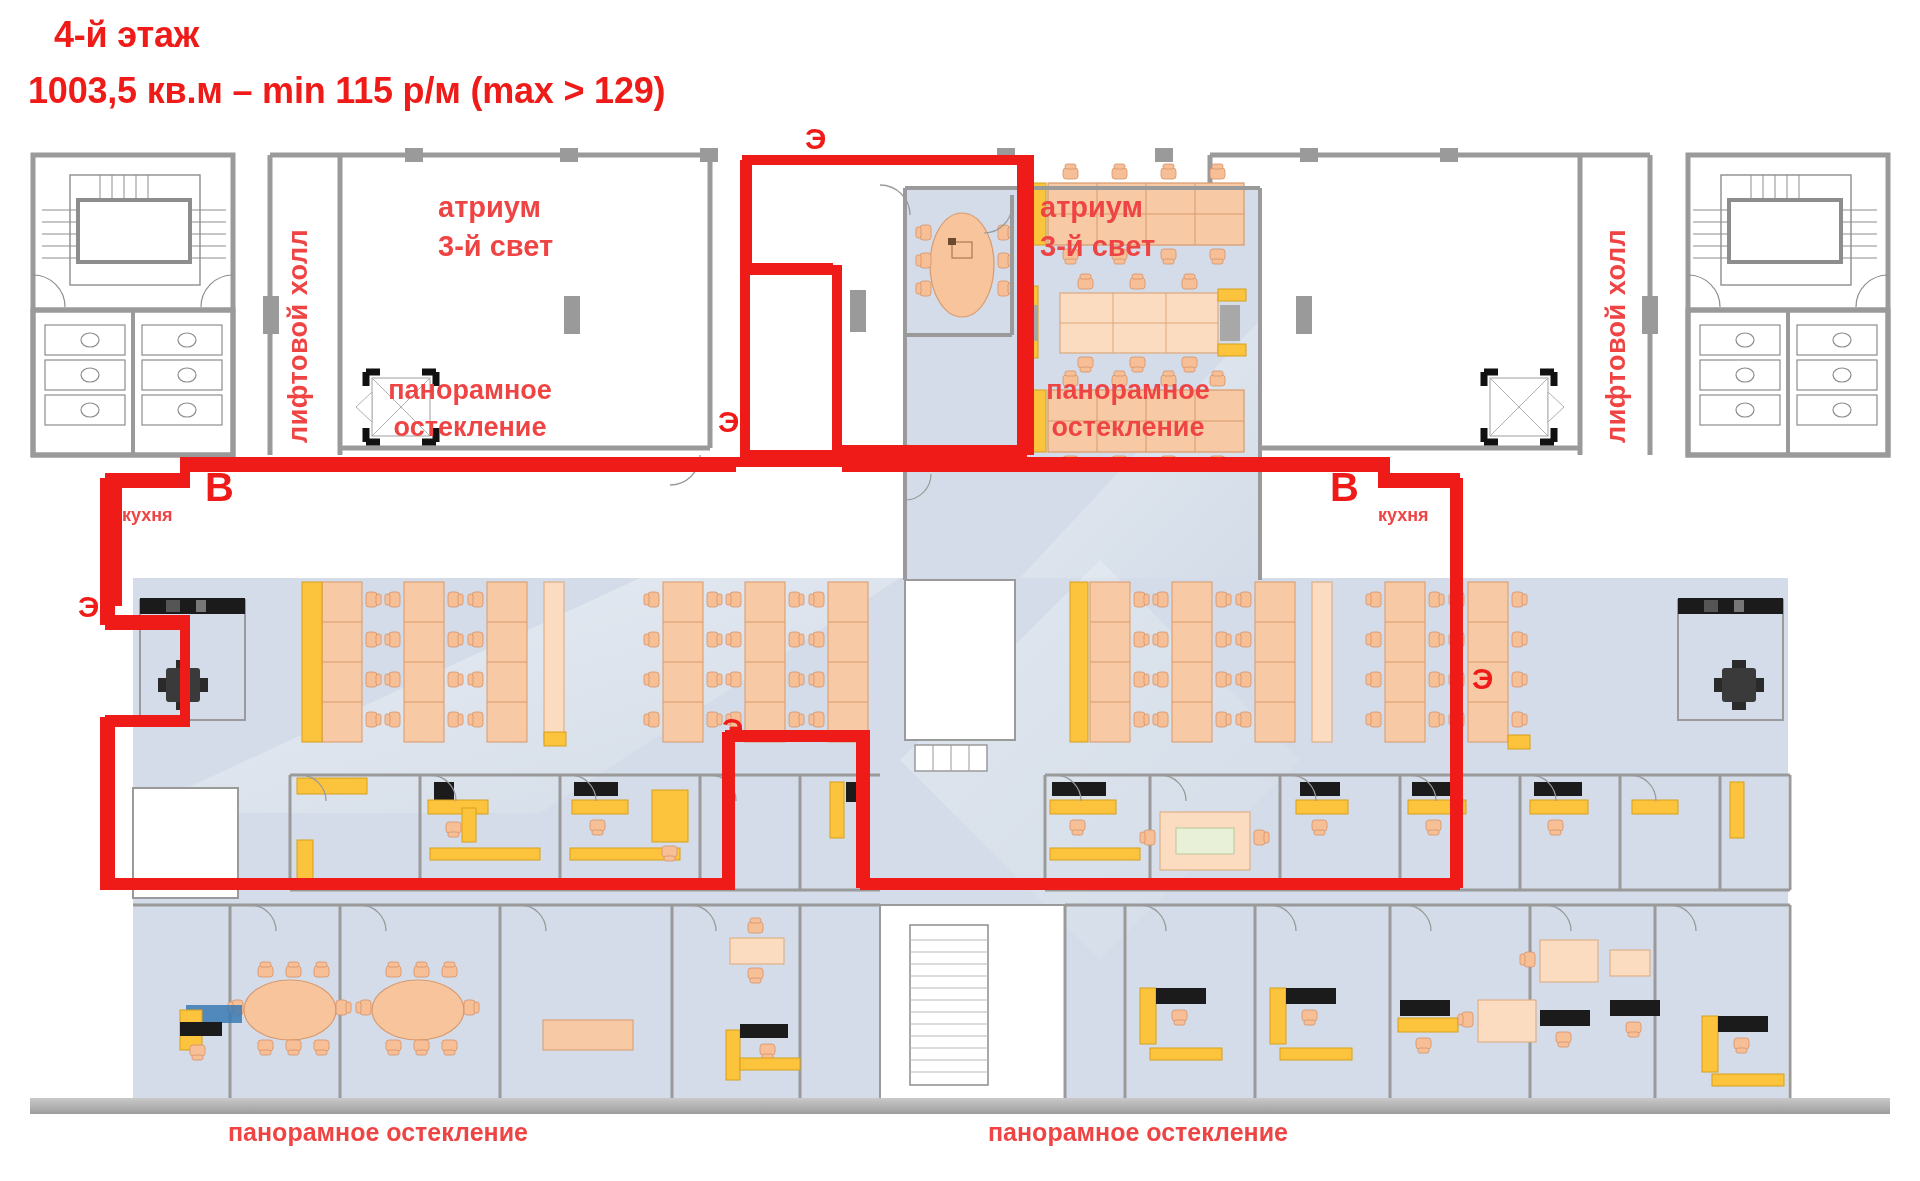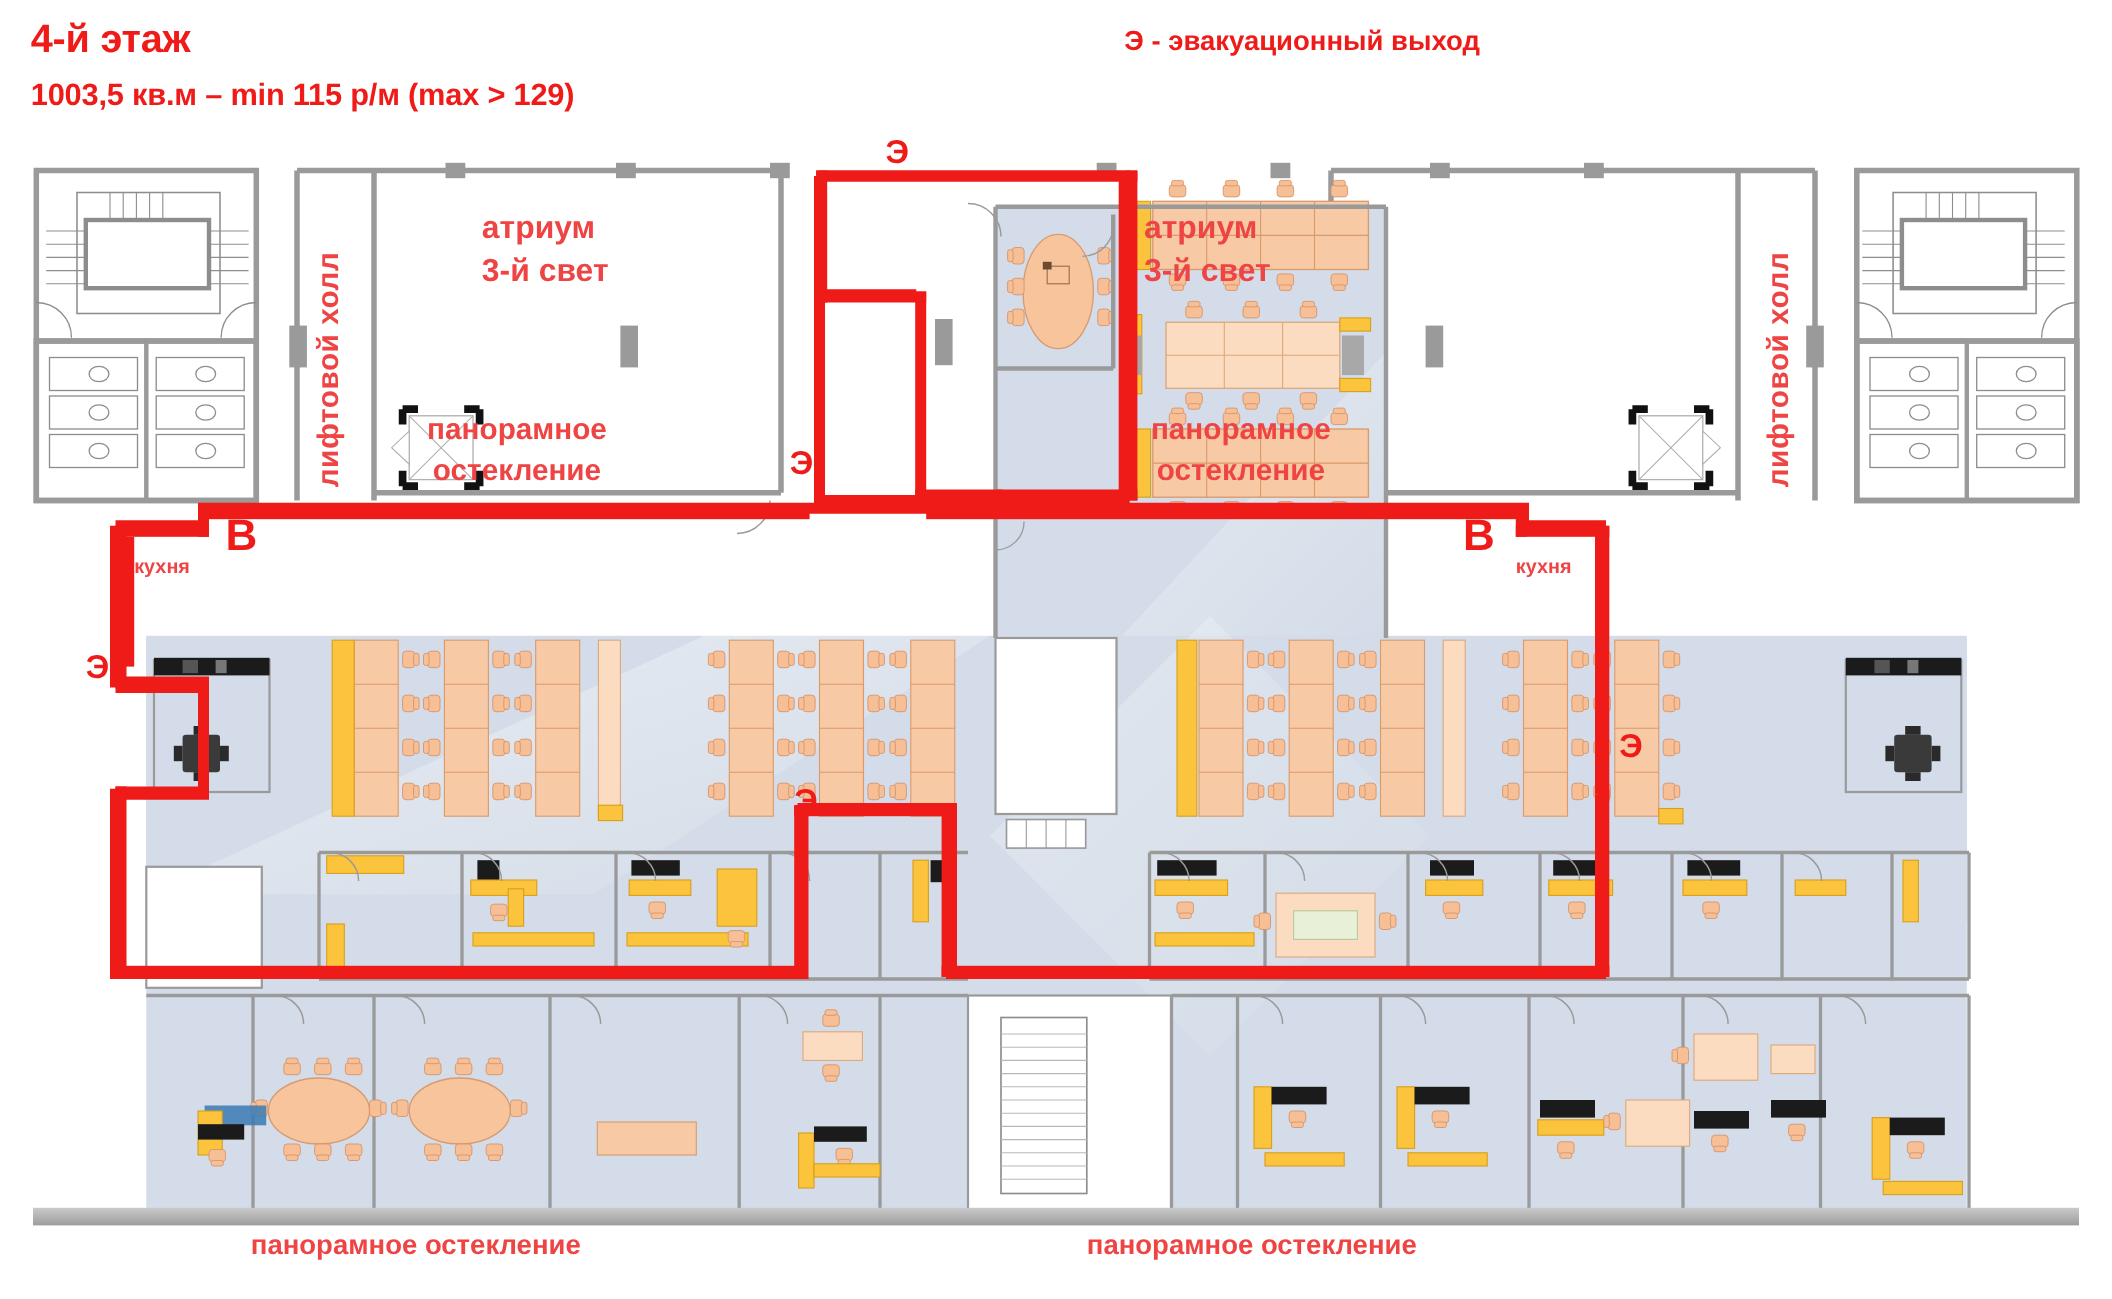--- a/index.html
+++ b/index.html
@@ -1,22 +1,22 @@
 <!DOCTYPE html>
 <html><head>
 <meta charset="utf-8">
 <style>
   html,body{margin:0;padding:0;background:#ffffff;}
   body{width:1920px;height:1181px;position:relative;overflow:hidden;
        font-family:"Liberation Sans","DejaVu Sans",sans-serif;}
 
   
   .title-block{position:absolute;left:28px;top:14px;color:#ee1b18;font-weight:bold;}
-  .title-l1{font-size:36px;letter-spacing:-0.2px;}
-  .title-l2{font-size:28px;margin-top:14px;letter-spacing:-0.2px;}
+  .title-l1{font-size:36px;letter-spacing:-0.2px;margin-left:26px;}
+  .title-l2{font-size:36px;margin-top:14px;letter-spacing:-0.2px;}
 
   .legend{position:absolute;left:1022px;top:20px;color:#ee1b18;font-weight:bold;font-size:25px;line-height:1.38;}
 
   .lbl{position:absolute;color:#ef4444;font-weight:bold;}
   .lbl-atrium{font-size:29px;line-height:1.35;text-align:left;}
   .lbl-pano{font-size:27px;line-height:1.38;text-align:center;}
   .lbl-bottom{font-size:25px;}
   .lbl-vert{font-size:27px;writing-mode:vertical-rl;transform:rotate(180deg);letter-spacing:0.5px;}
   .lbl-kitchen{font-size:18px;}
 
@@ -684,21 +684,20 @@
 </div>
 
 <div class="floorstrip" style="left:30px;top:1098px;width:1860px;height:16px;"></div>
 
 <div class="title-block">
   <div class="title-l1">4-й этаж</div>
   <div class="title-l2">1003,5 кв.м – min 115  р/м (max &gt; 129)</div>
 </div>
 
 <div class="legend">
-  <div>Э - эвакуационный выход</div>
 </div>
 
 <div class="lbl lbl-vert" style="left:283px;top:193px;height:250px;">лифтовой холл</div>
 <div class="lbl lbl-vert" style="left:1601px;top:193px;height:250px;">лифтовой холл</div>
 
 <div class="lbl lbl-atrium" style="left:438px;top:188px;">
   <div>атриум</div>
   <div>3-й свет</div>
 </div>
 <div class="lbl lbl-atrium" style="left:1040px;top:188px;">

